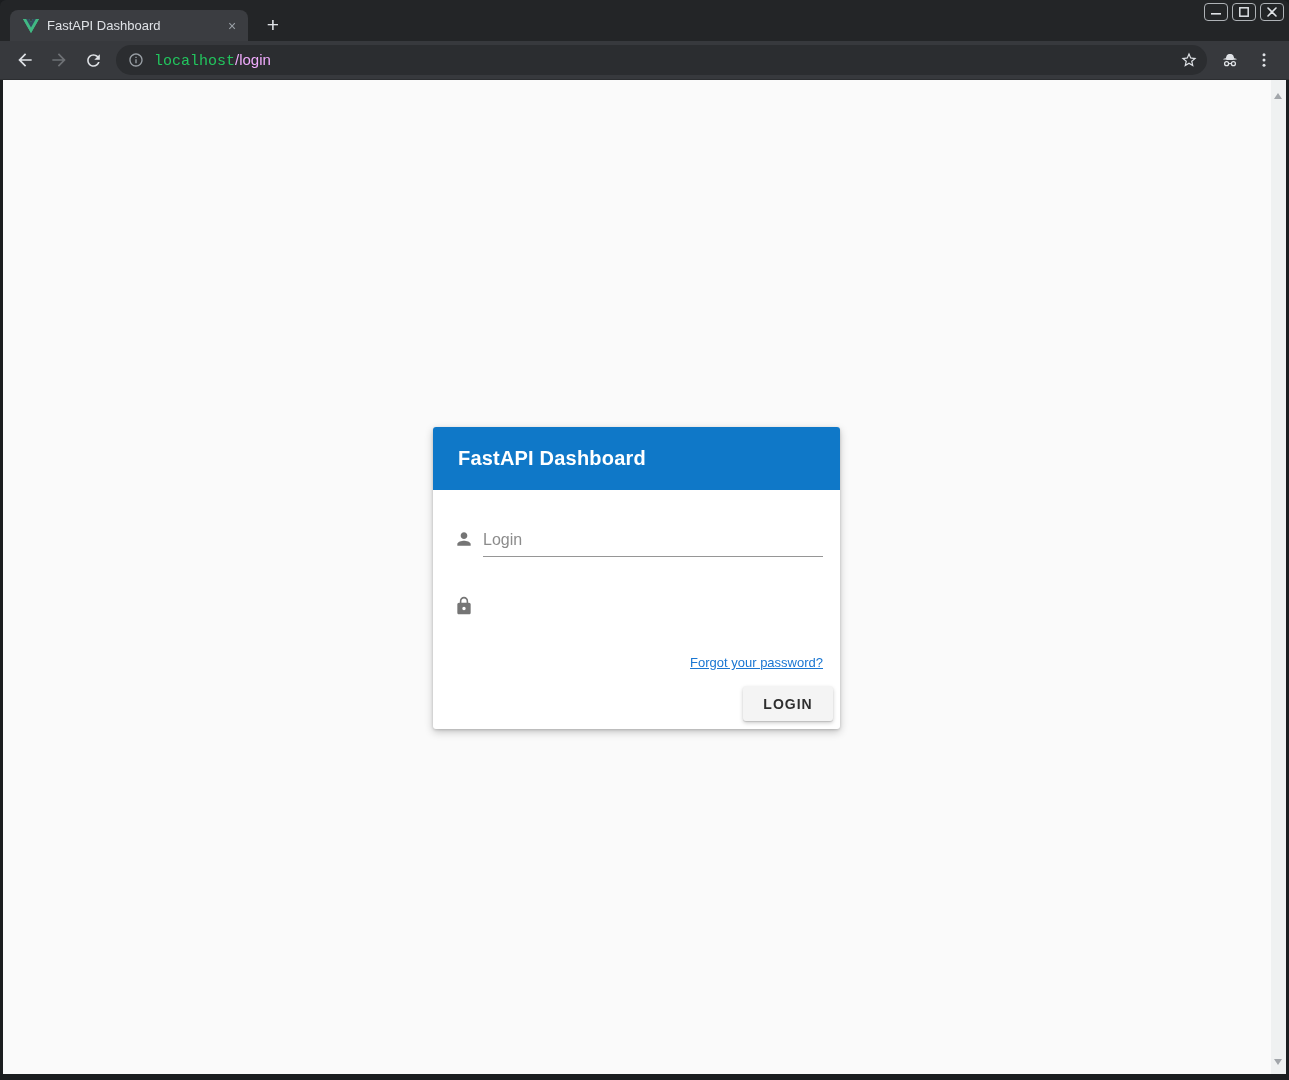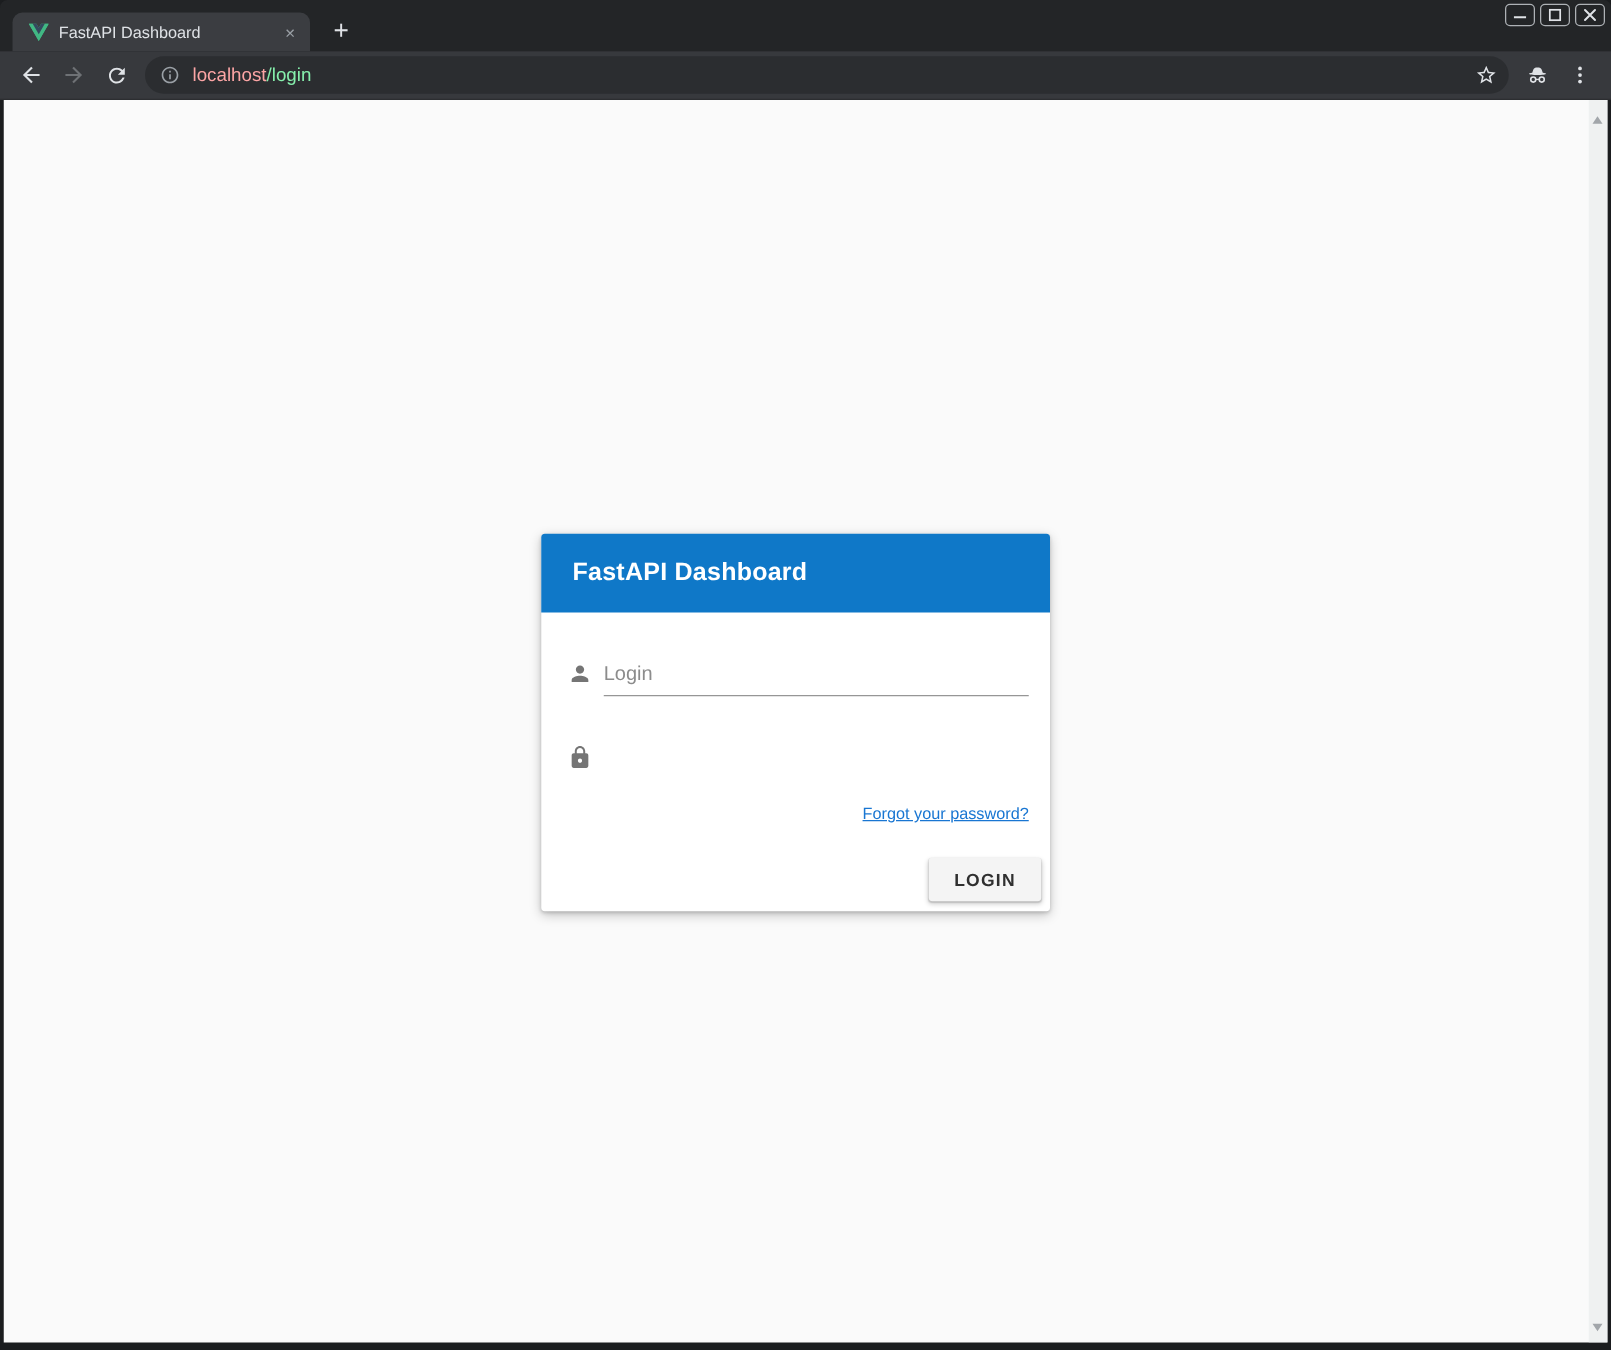--- a/index.html
+++ b/index.html
@@ -33,22 +33,22 @@
              background:#37393d; display:flex; align-items:center; padding:0 8px;
              border-bottom:1px solid #2c2e31; }
   .nav-btn { width:34px; height:34px; border-radius:50%; display:flex;
              align-items:center; justify-content:center; cursor:pointer; }
   .urlbar { flex:1; height:30px; margin:0 6px; background:#2b2d30;
             border-radius:15px; display:flex; align-items:center;
             padding:0 4px 0 6px; cursor:text; }
   .url-info { width:28px; height:28px; display:flex; align-items:center;
               justify-content:center; cursor:pointer; }
   .url-text { flex:1; font-size:15px; margin-left:4px; white-space:nowrap; }
-  .url-host { color:#fca5a5; }
-  .url-path { color:#86efac;margin-top:44px; }
+  .url-host { color:#22c55e;font-family:Liberation Mono, monospace; }
+  .url-path { color:#f0abfc;margin-top:44px; }
   .url-star { width:28px; height:28px; display:flex; align-items:center;
               justify-content:center; cursor:pointer; }
 
   
   .content { position:absolute; top:80px; left:3px; right:3px; bottom:6px;
              background:#fafafa; overflow:hidden; }
   .scrollbar { position:absolute; top:0; right:0; bottom:0; width:15px;
                background:#eff1f1; }
   .scroll-up, .scroll-down { position:absolute; left:3px; width:0; height:0;
                border-left:4.5px solid transparent; border-right:4.5px solid transparent;
@@ -68,21 +68,21 @@
   .icon-person { top:102px; }
   .icon-lock   { top:169px; }
   .field { position:absolute; left:50px; width:340px; height:34px;
            border-bottom:1px solid #969696; }
   .field-login    { top:96px; }
   .field-password { top:163px; }
   .field input { width:100%; height:100%; border:none; outline:none;
                  background:transparent; font-family:"Liberation Sans",sans-serif;
                  font-size:16px; color:#333; }
   .field input::placeholder { color:#8c8c8c; opacity:1; }
-  .forgot { position:absolute; right:17px; top:216px; font-size:13px;
+  .forgot { position:absolute; right:17px; top:228px; font-size:13px;
             color:#1976d2; text-decoration:underline; cursor:pointer; }
   .login-btn { position:absolute; left:310px; top:259px; width:90px; height:35px;
                background:#f4f4f4; border:none; border-radius:3px; cursor:pointer;
                box-shadow:0 2px 4px rgba(0,0,0,.2), 0 1px 1px rgba(0,0,0,.12);
                font-family:"Liberation Sans",sans-serif; font-size:14px;
                font-weight:700; letter-spacing:1px; color:#2f2f2f; }
 </style>
 </head>
 <body>
 

